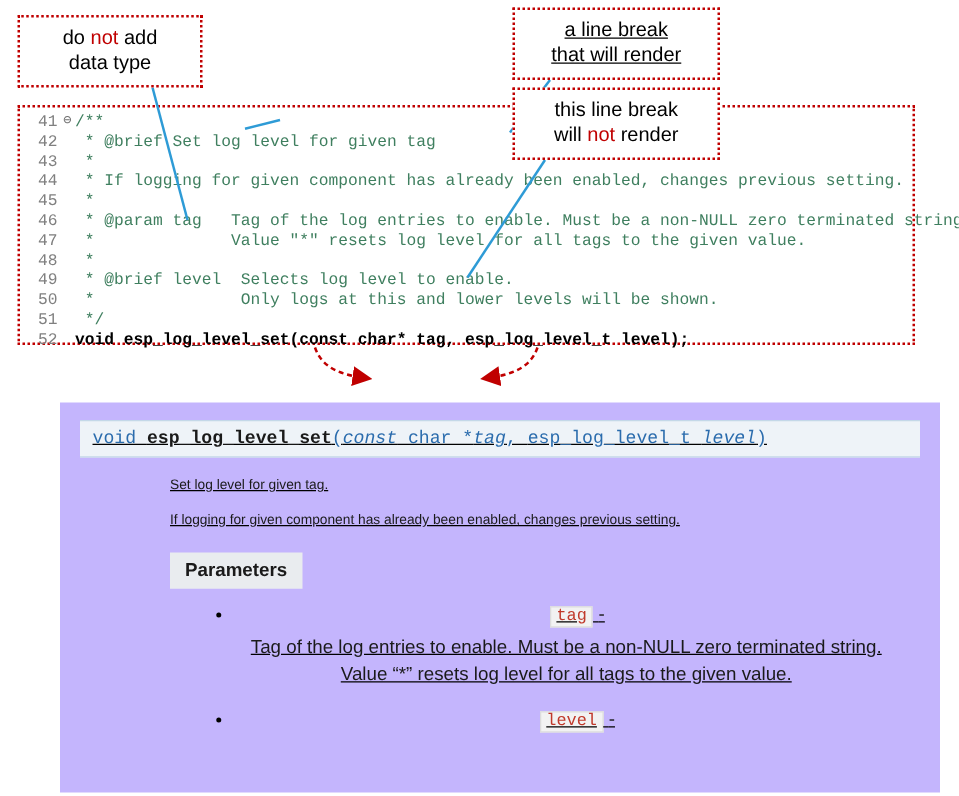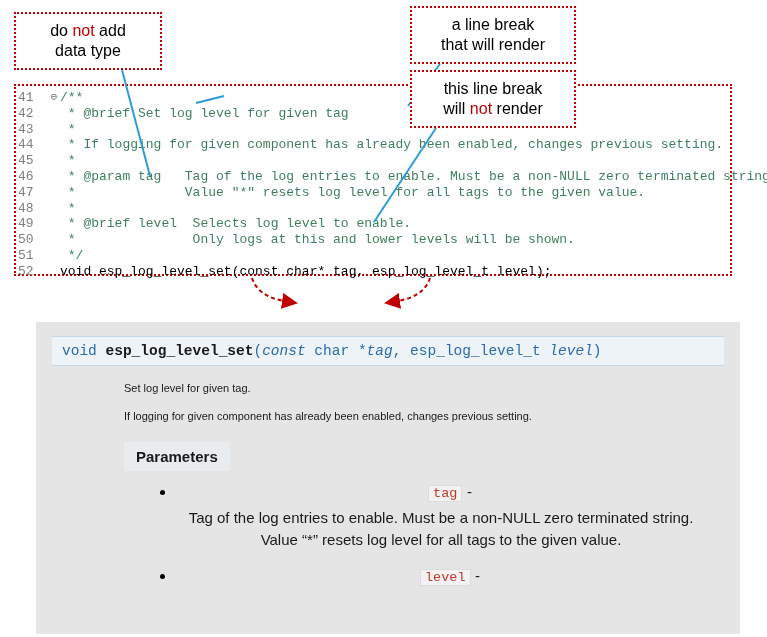--- a/index.html
+++ b/index.html
@@ -36,21 +36,21 @@
     justify-content: center;
     padding: 3px 6px;
     box-sizing: border-box;
     z-index: 6;
   }
   .callout .red {
     color: #c00000;
   }
   #callout-datatype { left: 14px;  top: 12px;  width: 148px; height: 58px; }
   #callout-spaces   { left: 176px; top: 38px;  width: 162px; height: 58px; }
-  #callout-break-ok { left: 410px; top: 6px;   width: 166px; height: 58px; }
+  #callout-break-ok { left: 410px; top: 6px;   width: 166px; height: 58px; text-decoration: underline; }
   #callout-break-no { left: 410px; top: 70px;  width: 166px; height: 58px; }
 
   
   .leaders {
     position: absolute;
     left: 0; top: 0;
     width: 767px; height: 637px;
     z-index: 5;
     pointer-events: none;
   }
@@ -72,58 +72,60 @@
     display: flex;
     align-items: flex-start;
     font-family: "Liberation Mono", monospace;
     font-size: 13px;
     line-height: 15.8px;
     white-space: pre;
   }
   .ln {
     width: 28px;
     min-width: 28px;
+    text-align: right;
     color: #808080;
     padding-right: 2px;
     user-select: none;
   }
   .fold {
     width: 12px;
     min-width: 12px;
     text-align: center;
     color: #707070;
     font-size: 11px;
     line-height: 15.8px;
   }
   .code-text {
     color: #3f7f5f;
     flex: 1;
     white-space: pre;
   }
-  .code-text.src { color: #000000; }
+  .code-text.src { color: #000000; font-weight: bold; }
 
   
   .arrows {
     position: absolute;
     left: 0; top: 0;
     width: 767px; height: 637px;
     z-index: 4;
     pointer-events: none;
   }
 
   
   #doc-panel {
     position: absolute;
-    left: 36px;
+    left: 48px;
     top: 322px;
     width: 704px;
     height: 312px;
-    background: #e5e5e5;
+    background: #c4b5fd;
     box-sizing: border-box;
     z-index: 2;
+    text-decoration: underline;
   }
   .sig {
     margin: 14px 16px 0 16px;
     background: #eef3f8;
     border-top: 1px solid #c4d8e8;
     border-bottom: 1px solid #c4d8e8;
     padding: 6px 10px;
     font-family: "Liberation Mono", monospace;
     font-size: 14.5px;
     color: #2b6cad;

